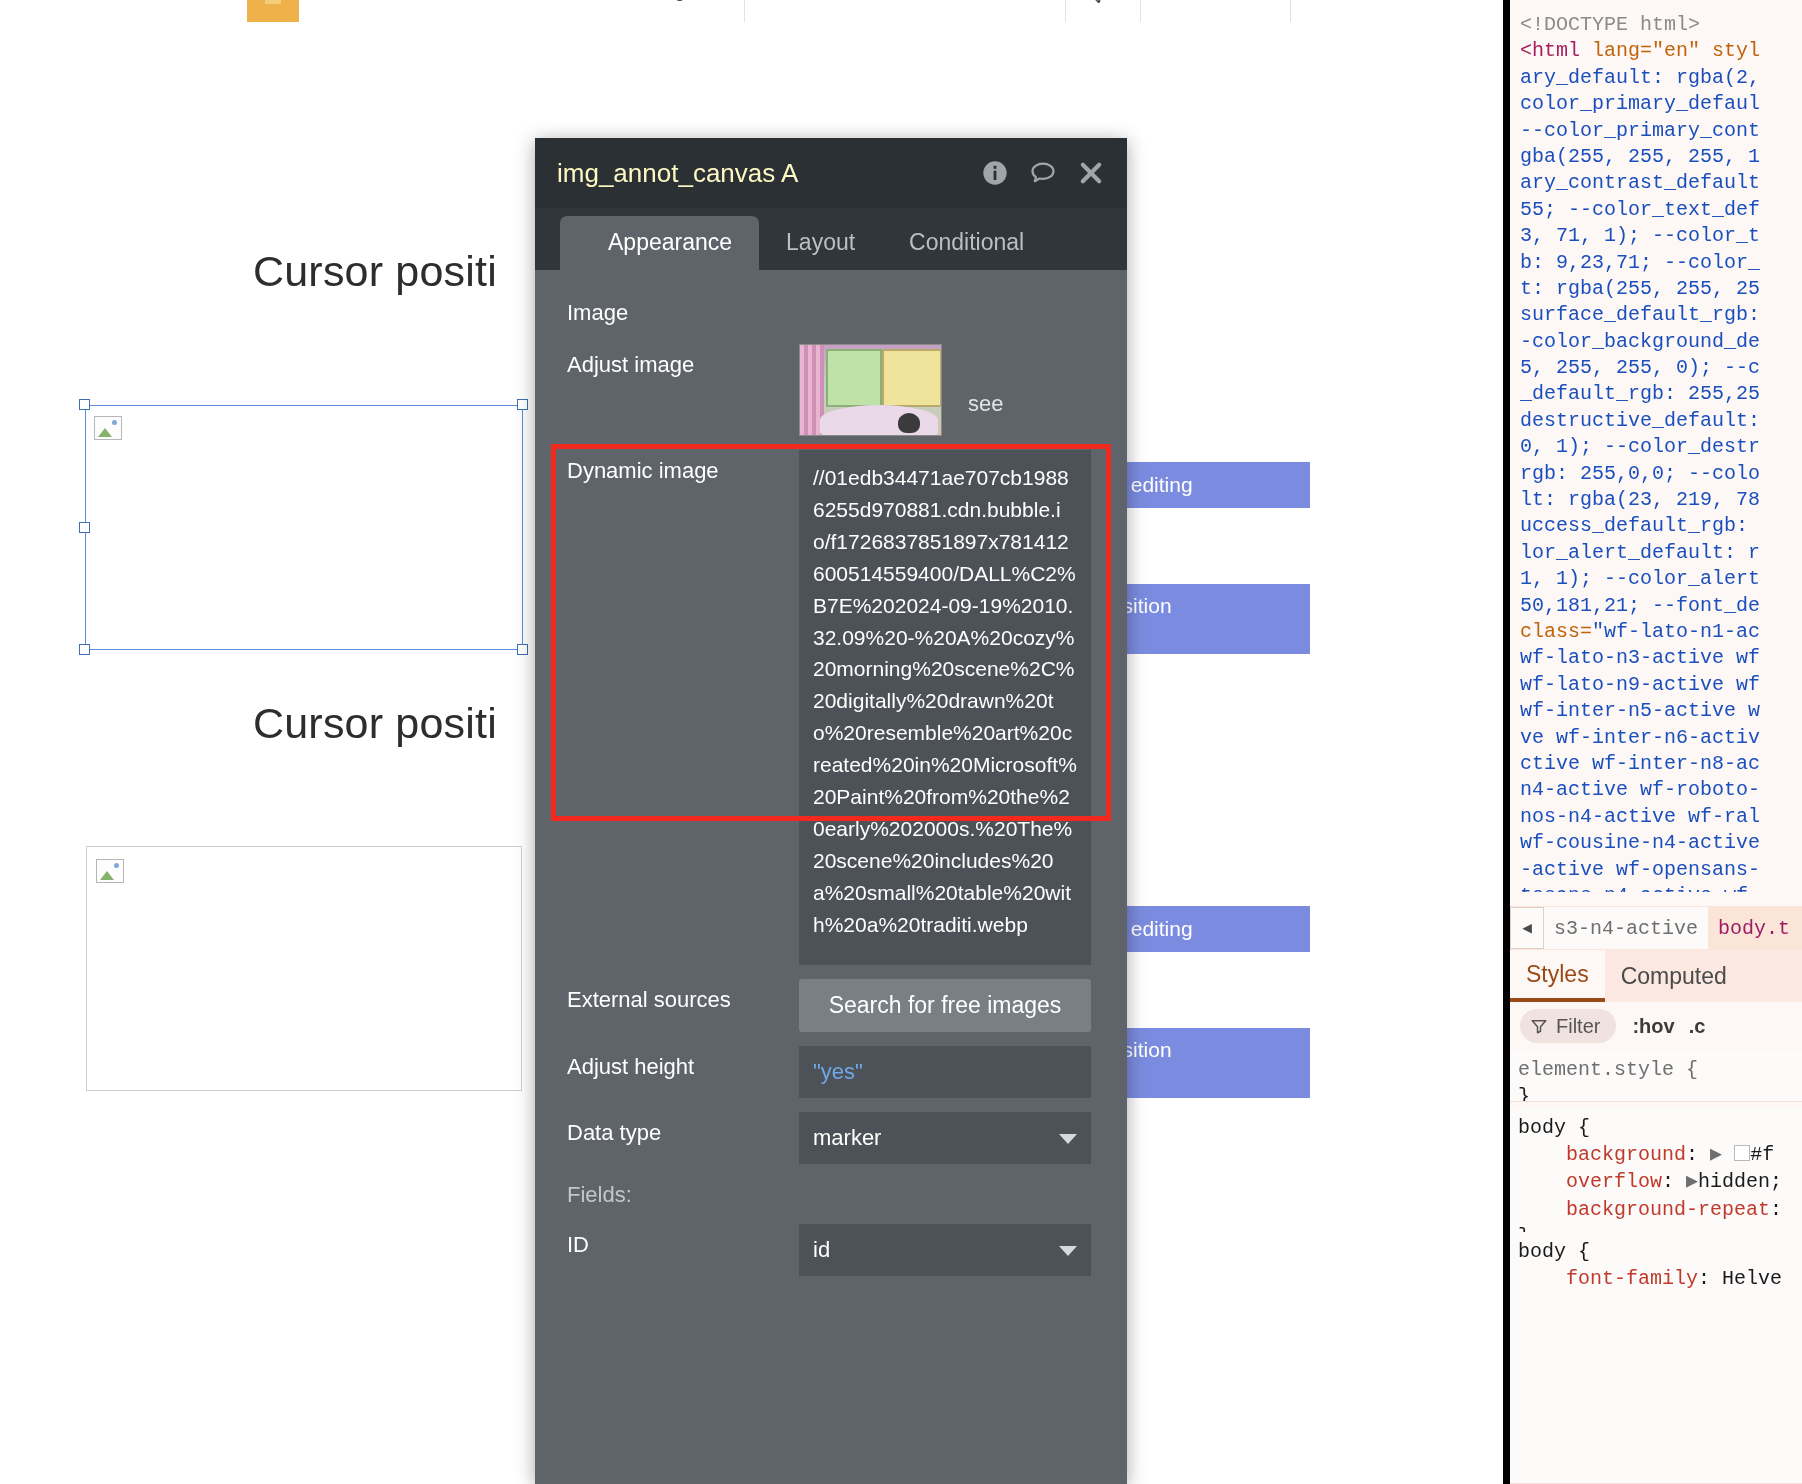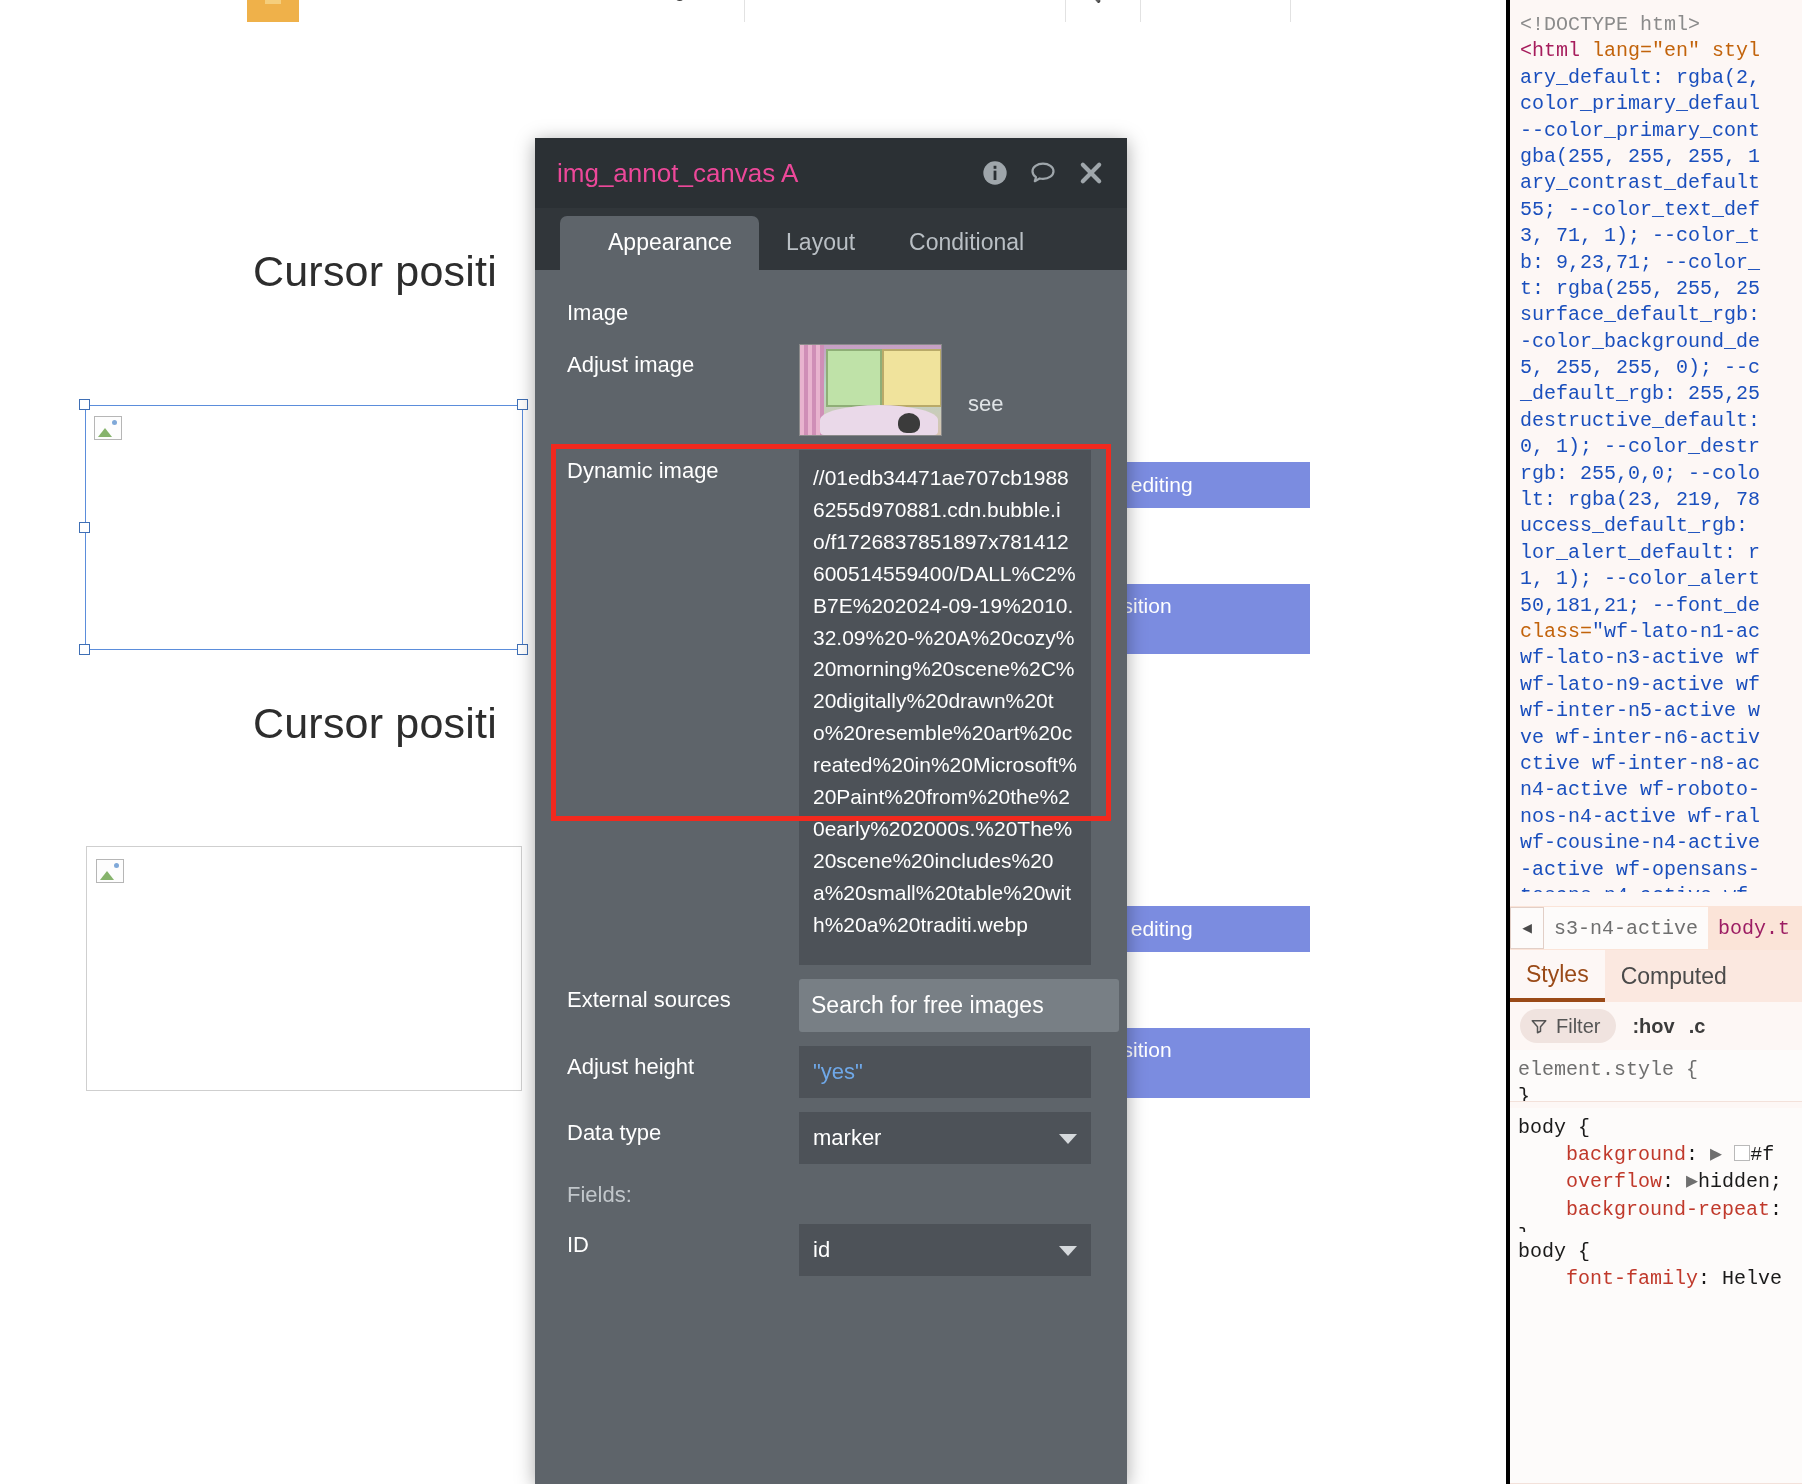--- a/index.html
+++ b/index.html
@@ -178,21 +178,21 @@
   }
   .dlg-titlebar {
     height: 70px;
     background: #2b3034;
     display: flex;
     align-items: center;
     padding: 0 22px 0 22px;
     box-sizing: border-box;
   }
   .dlg-title {
-    color: #ec4899;
+    color: #fef9c3;
     font-size: 26px;
     flex: 1;
     white-space: nowrap;
   }
   .dlg-icons {
     display: flex;
     align-items: center;
     gap: 20px;
   }
   .icon-btn {
@@ -303,22 +303,23 @@
     width: 292px;
     box-sizing: border-box;
     word-break: break-all;
     min-height: 470px;
   }
 
   .btn-secondary {
     background: #787f85;
     color: #ffffff;
     font-size: 23px;
+    text-align: center;
     padding: 13px 12px;
-    width: 320px;
+    width: 292px;
     box-sizing: border-box;
     border-radius: 3px;
     cursor: pointer;
   }
 
   .field-dark {
     background: #4d5258;
     color: #ffffff;
     font-size: 22px;
     padding: 13px 14px;
@@ -346,21 +347,21 @@
     margin-bottom: 16px;
   }
 
   
   .devtools {
     position: absolute;
     right: 0; top: 0;
     width: 292px;
     height: 1484px;
     background: #fdf7f5;
-    border-left: 4px solid #000000;
+    border-left: 7px solid #000000;
     overflow: hidden;
     z-index: 30;
     font-family: "Liberation Mono", monospace;
   }
   .dt-code {
     padding: 12px 0 0 10px;
     font-size: 20px;
     line-height: 1.32;
     color: #1a4fbd;
     white-space: pre;

